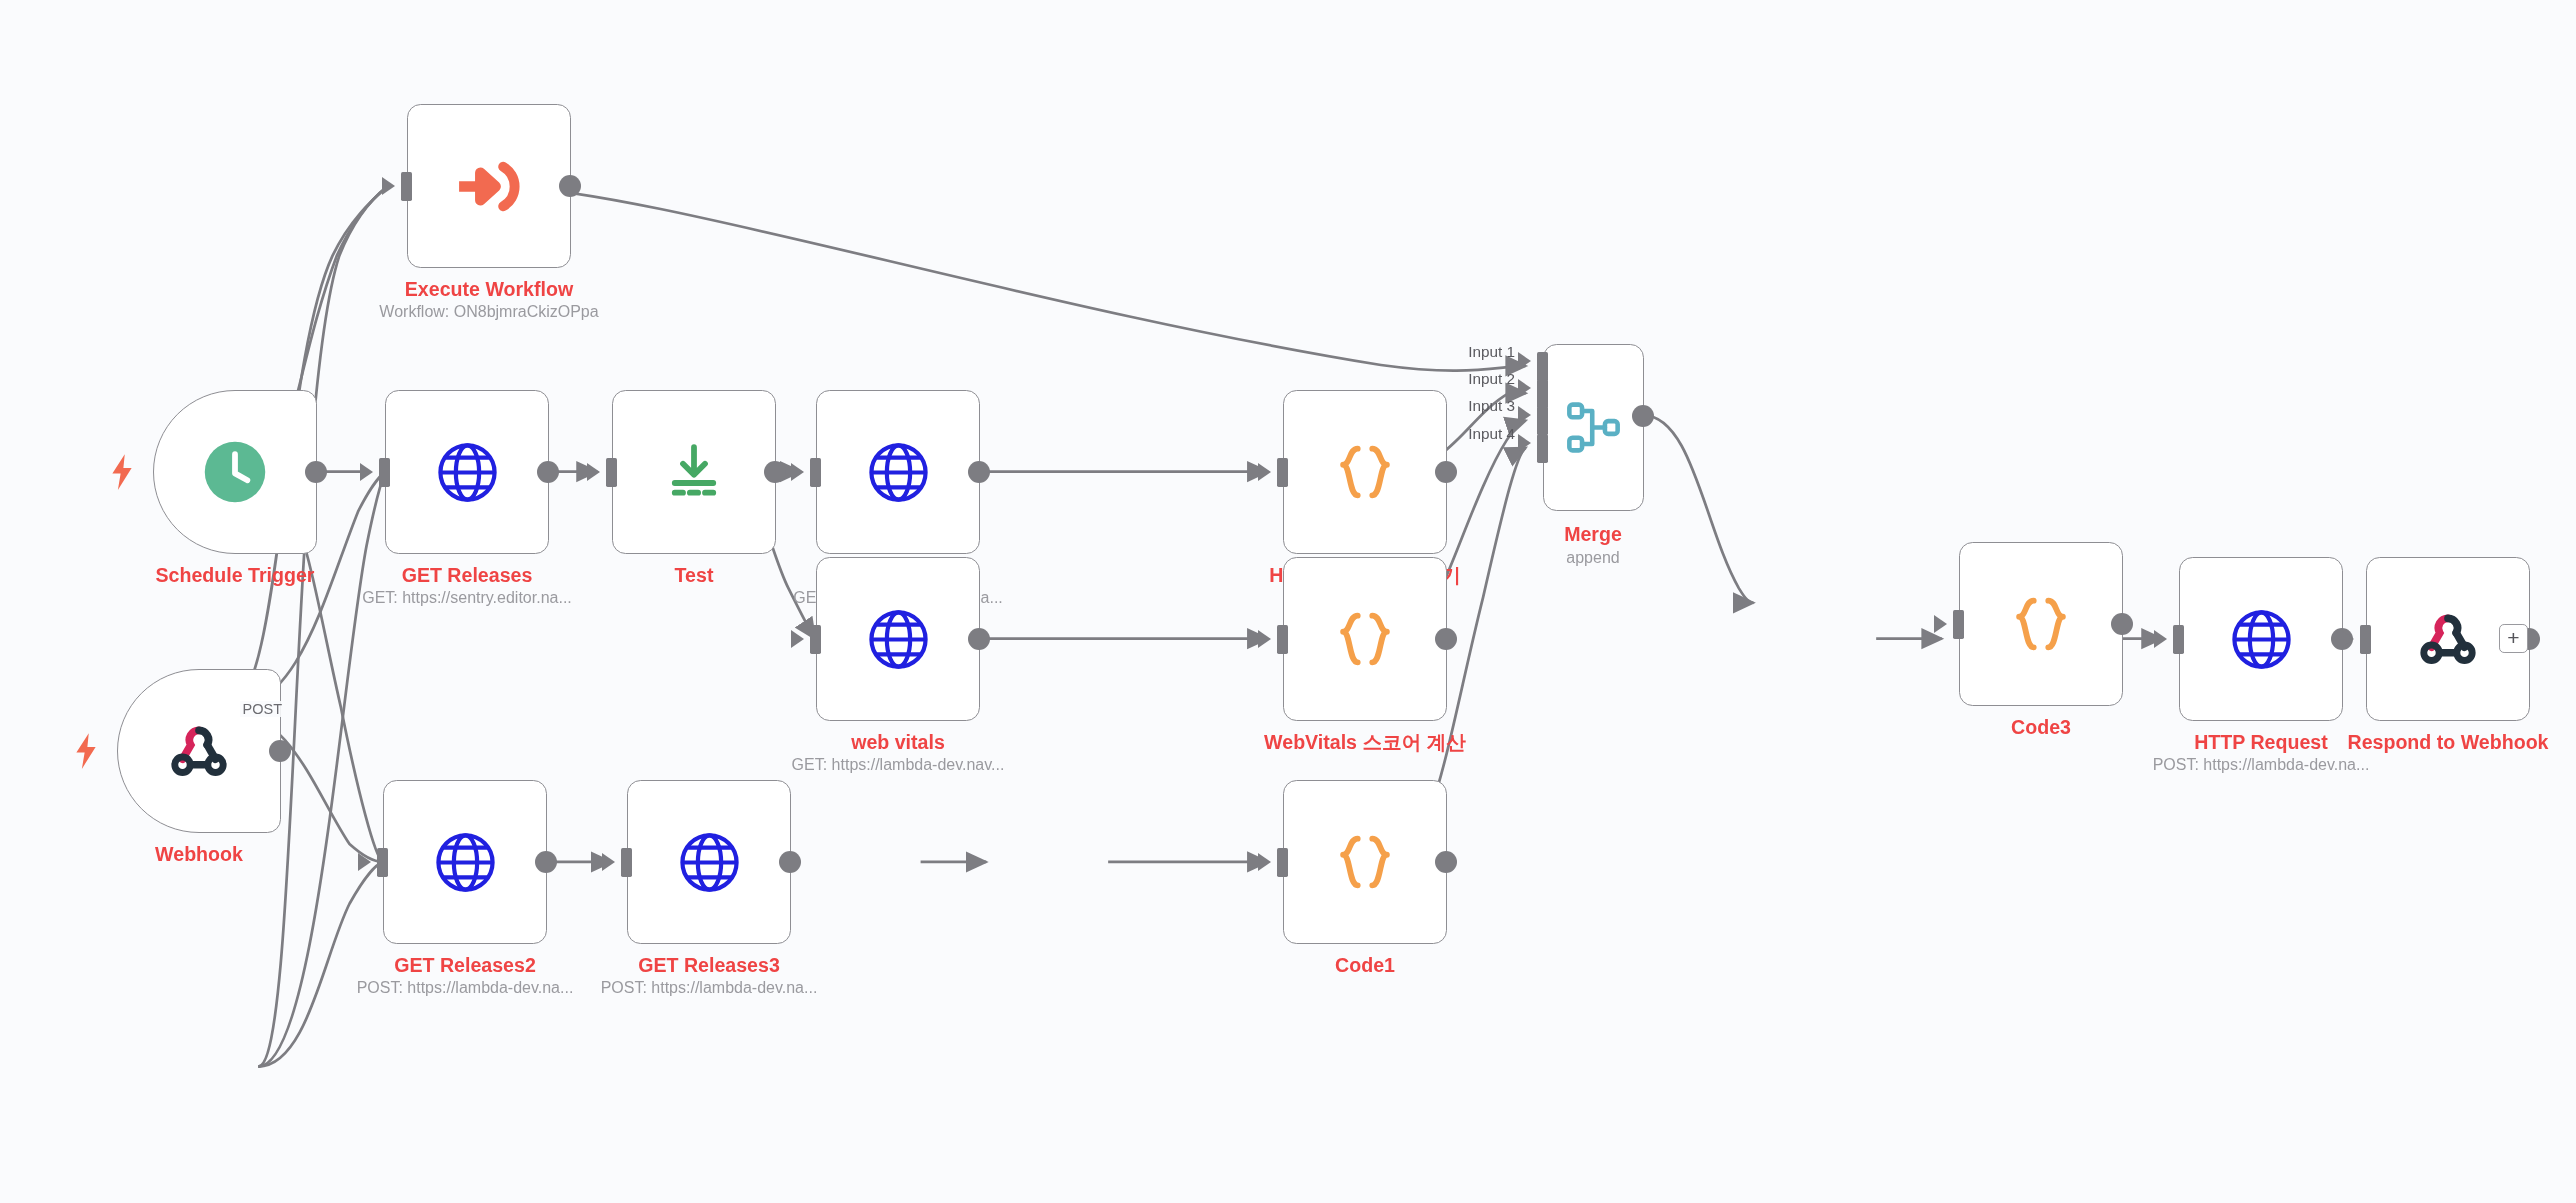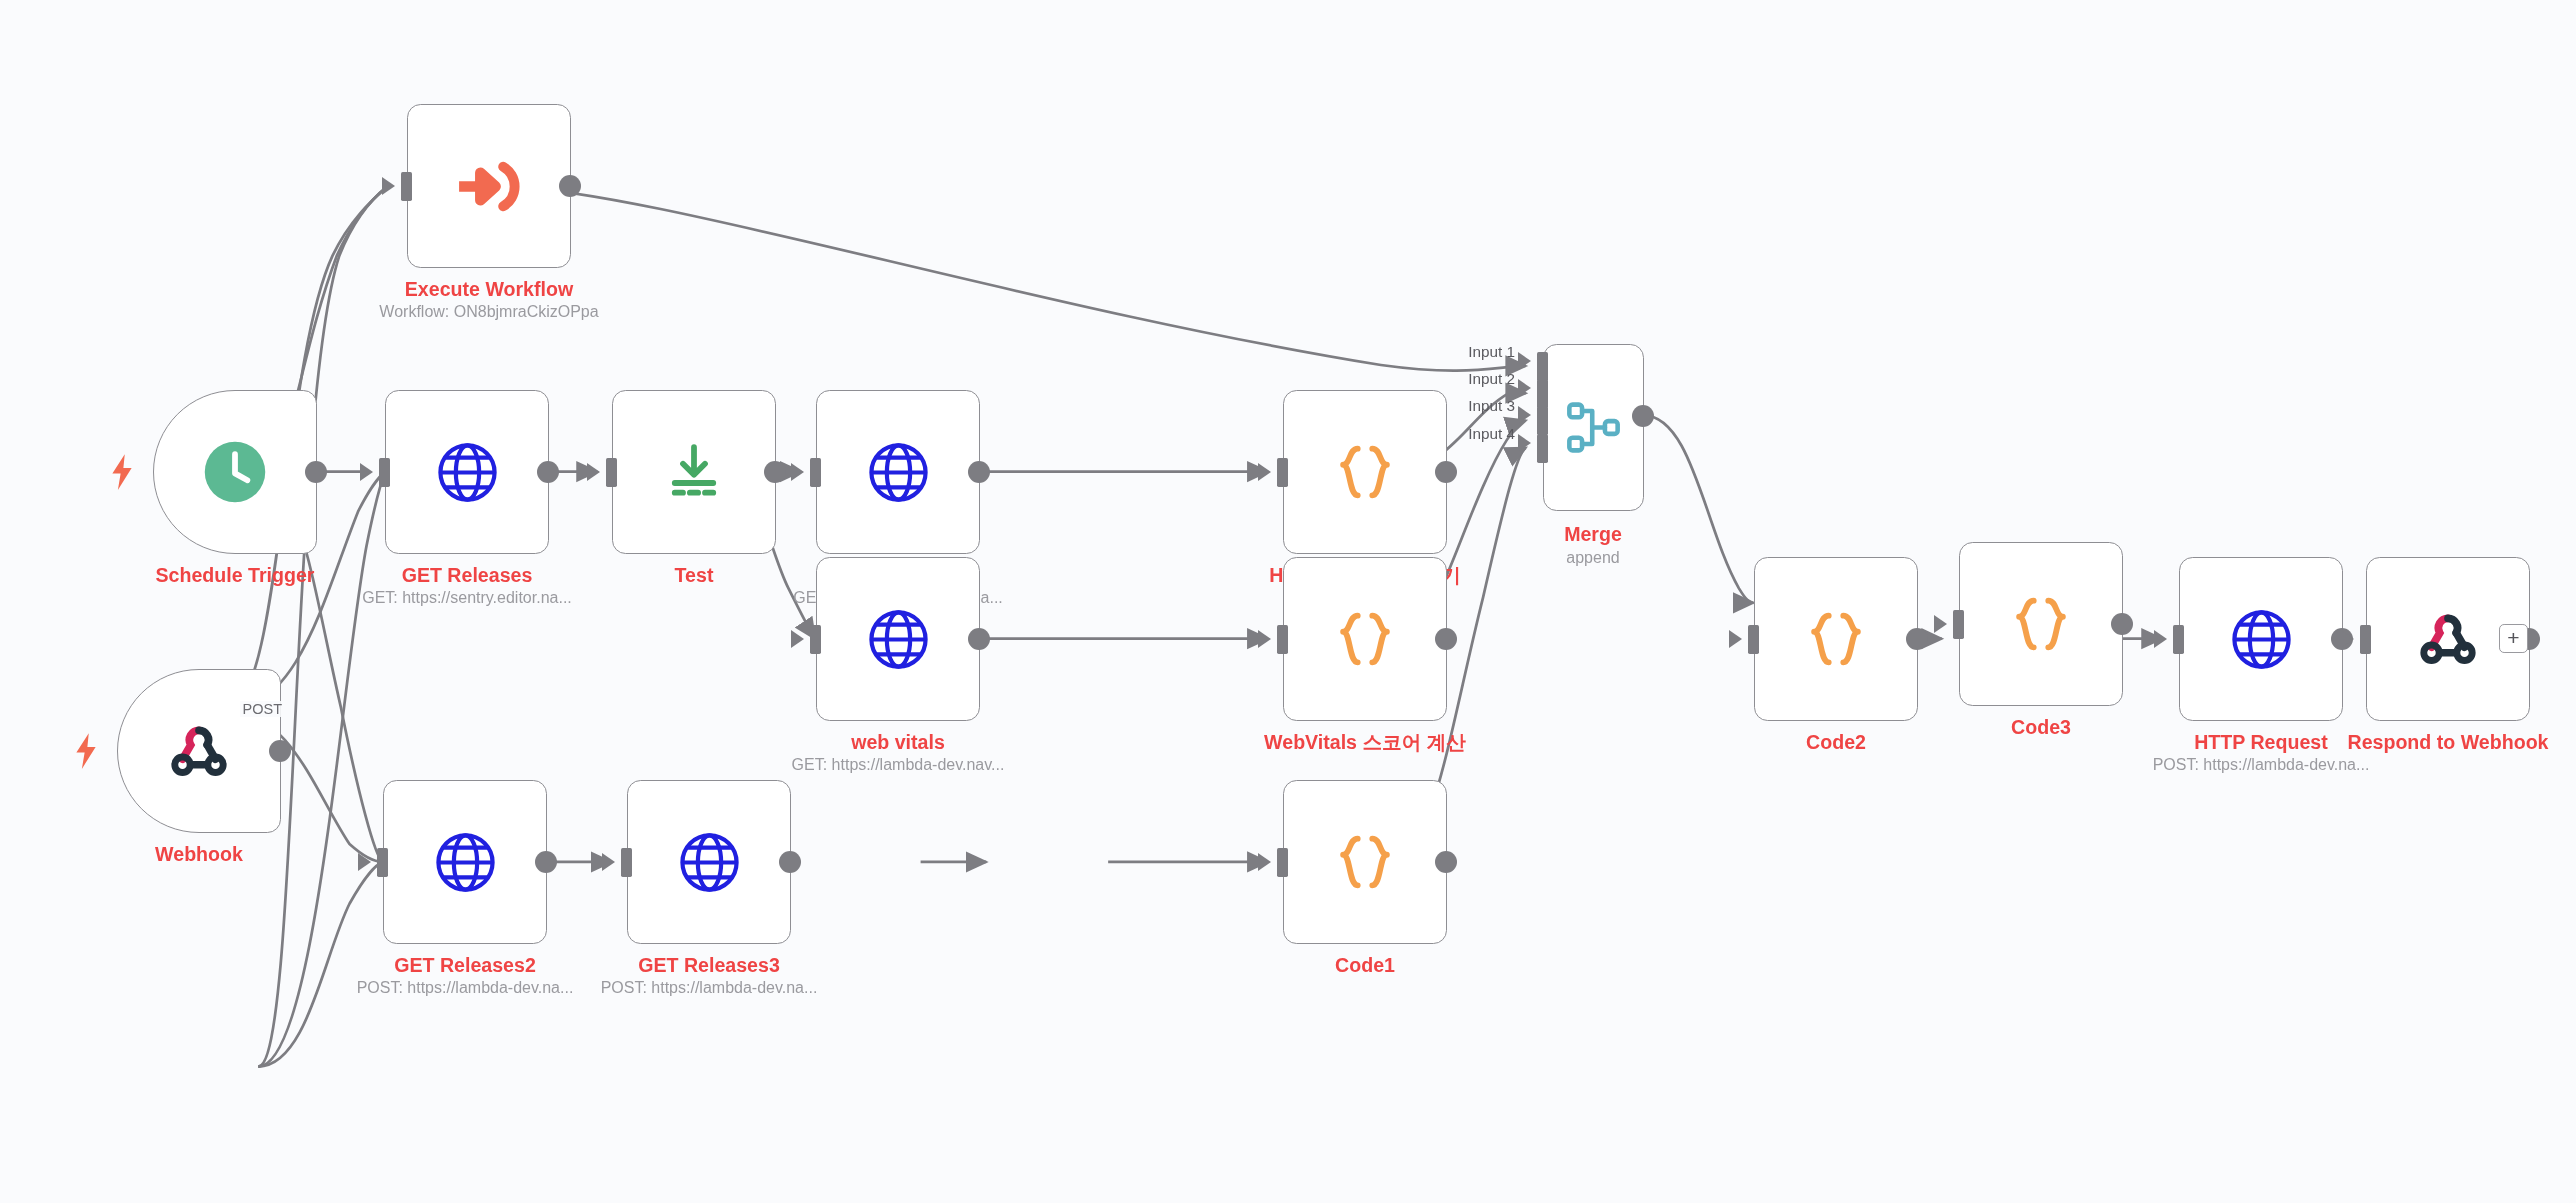--- a/index.html
+++ b/index.html
@@ -435,34 +435,20 @@
           <path d="M19 8 C13 8 14 19 9 19 C14 19 13 40 19 40"></path>
           <path d="M29 8 C35 8 34 19 39 19 C34 19 35 40 29 40"></path>
         </svg>
       </span>
       <span class="port-out"></span>
     </div>
     <div class="node-label">Code1</div>
   </div>
 
 
-  <div class="node" style="left:1754px; top:557px;">
-    <div class="node-box">
-      <span class="arrow-in"></span>
-      <span class="port-in"></span>
-      <span class="icon-wrap">
-        <svg width="70" height="70" viewBox="0 0 48 48" stroke="#f5a04a" stroke-width="4" fill="none" stroke-linecap="round" stroke-linejoin="round">
-          <path d="M19 8 C13 8 14 19 9 19 C14 19 13 40 19 40"></path>
-          <path d="M29 8 C35 8 34 19 39 19 C34 19 35 40 29 40"></path>
-        </svg>
-      </span>
-      <span class="port-out"></span>
-    </div>
-    <div class="node-label">Code2</div>
-  </div>
 
   <div class="node" style="left:1959px; top:542px;">
     <div class="node-box">
       <span class="arrow-in"></span>
       <span class="port-in"></span>
       <span class="icon-wrap">
         <svg width="70" height="70" viewBox="0 0 48 48" stroke="#f5a04a" stroke-width="4" fill="none" stroke-linecap="round" stroke-linejoin="round">
           <path d="M19 8 C13 8 14 19 9 19 C14 19 13 40 19 40"></path>
           <path d="M29 8 C35 8 34 19 39 19 C34 19 35 40 29 40"></path>
         </svg>

